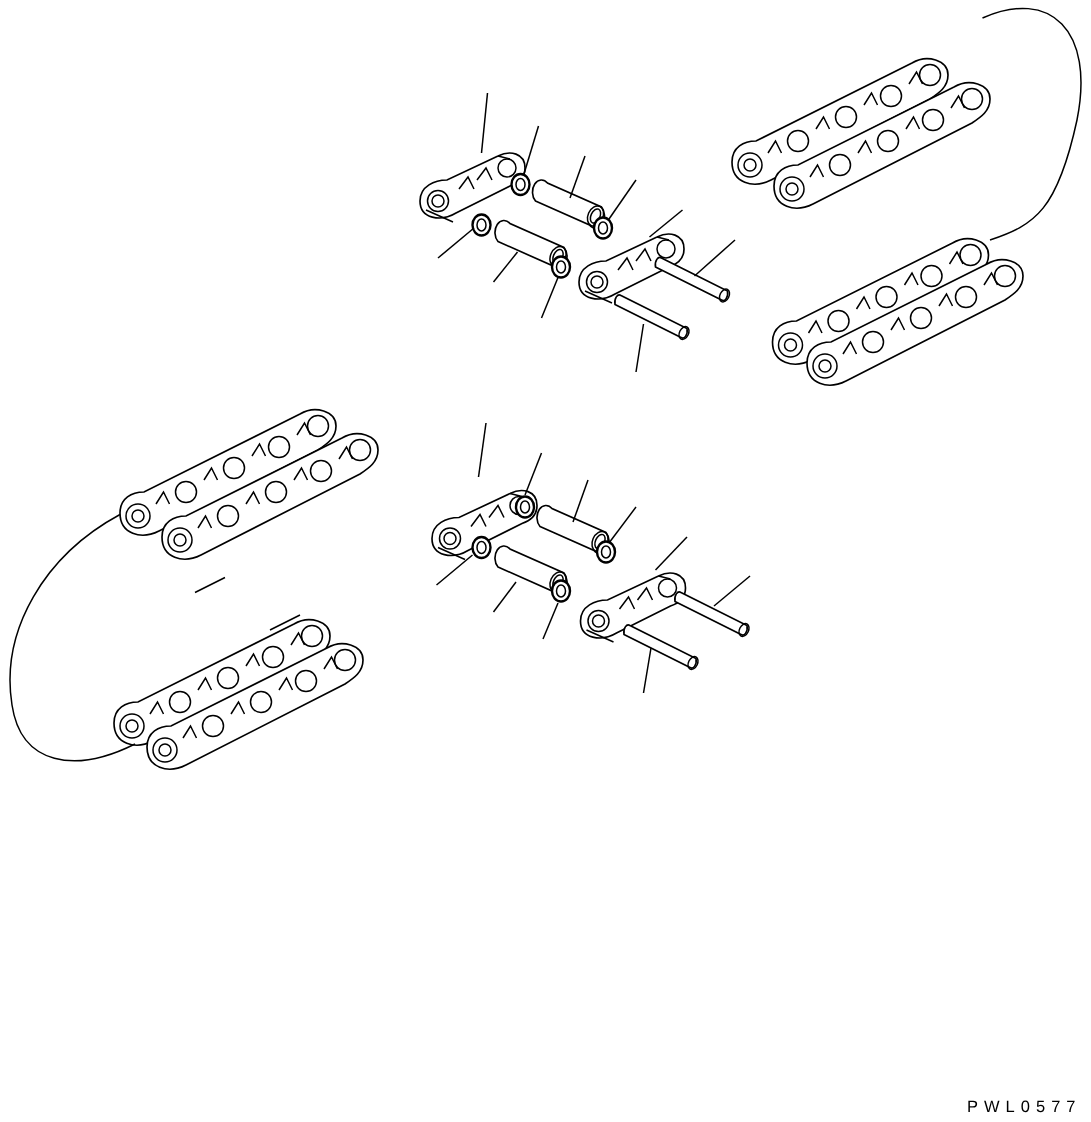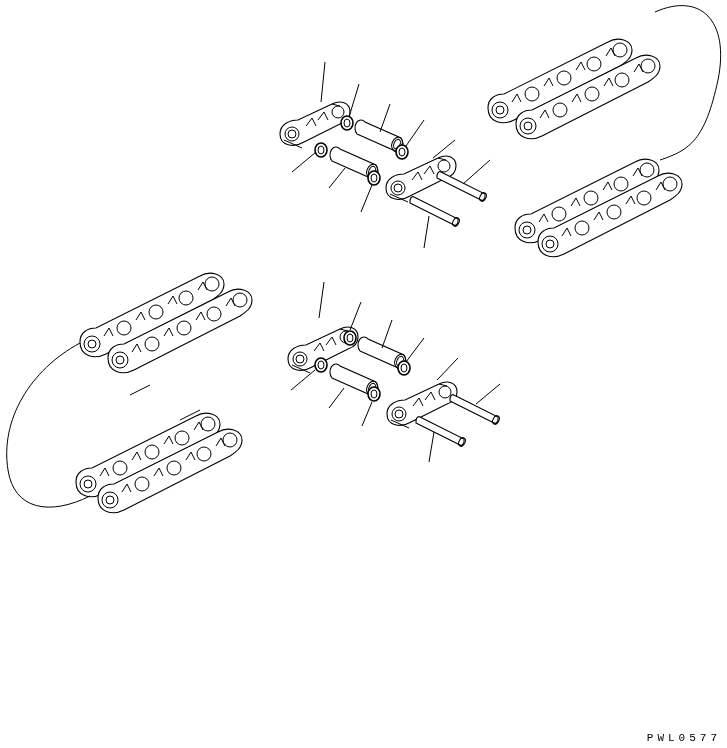--- a/index.html
+++ b/index.html
@@ -3,21 +3,21 @@
 <meta charset="utf-8">
 <style>
   html, body { margin: 0; padding: 0; background: #ffffff; }
   #canvas { position: relative; width: 727px; height: 748px; background: #ffffff; overflow: hidden; }
   svg { position: absolute; left: 0; top: 0; }
   .ln { stroke: #000; stroke-width: 1; fill: none; }
   .pt { stroke: #000; stroke-width: 1.1; fill: #fff; }
   .pd { stroke: #000; stroke-width: 1.6; fill: #fff; }
   #drawing-code {
     position: absolute; right: 6px; bottom: 4px;
-    font-family: Liberation Mono, monospace; font-size: 11px;
+    font-family: Liberation Sans, sans-serif; font-size: 11px;
     letter-spacing: 4px; color: #000; padding-left: 33px;
   }
 </style>
 </head>
 <body>
 
 <div id="canvas">
 <svg width="727" height="748" viewBox="0 0 727 748" xmlns="http://www.w3.org/2000/svg">
   <defs>
 

